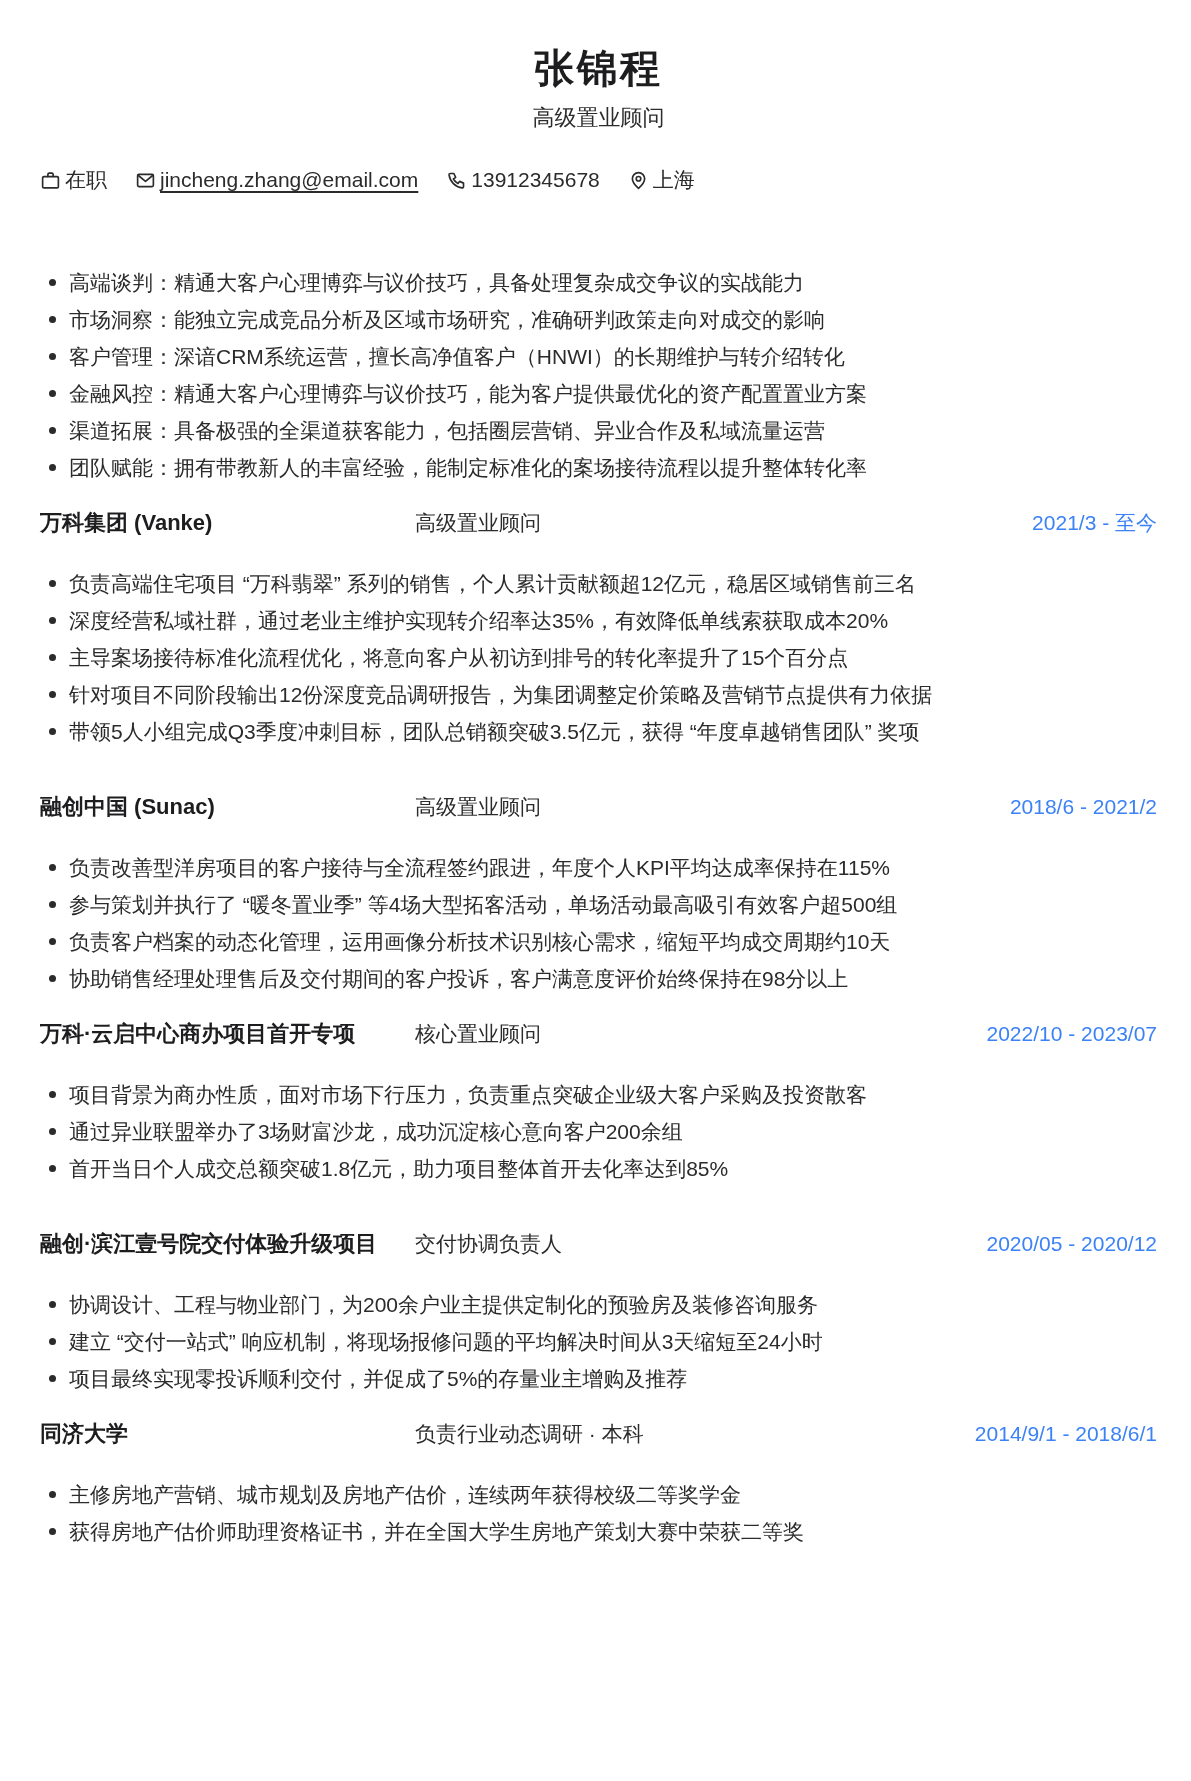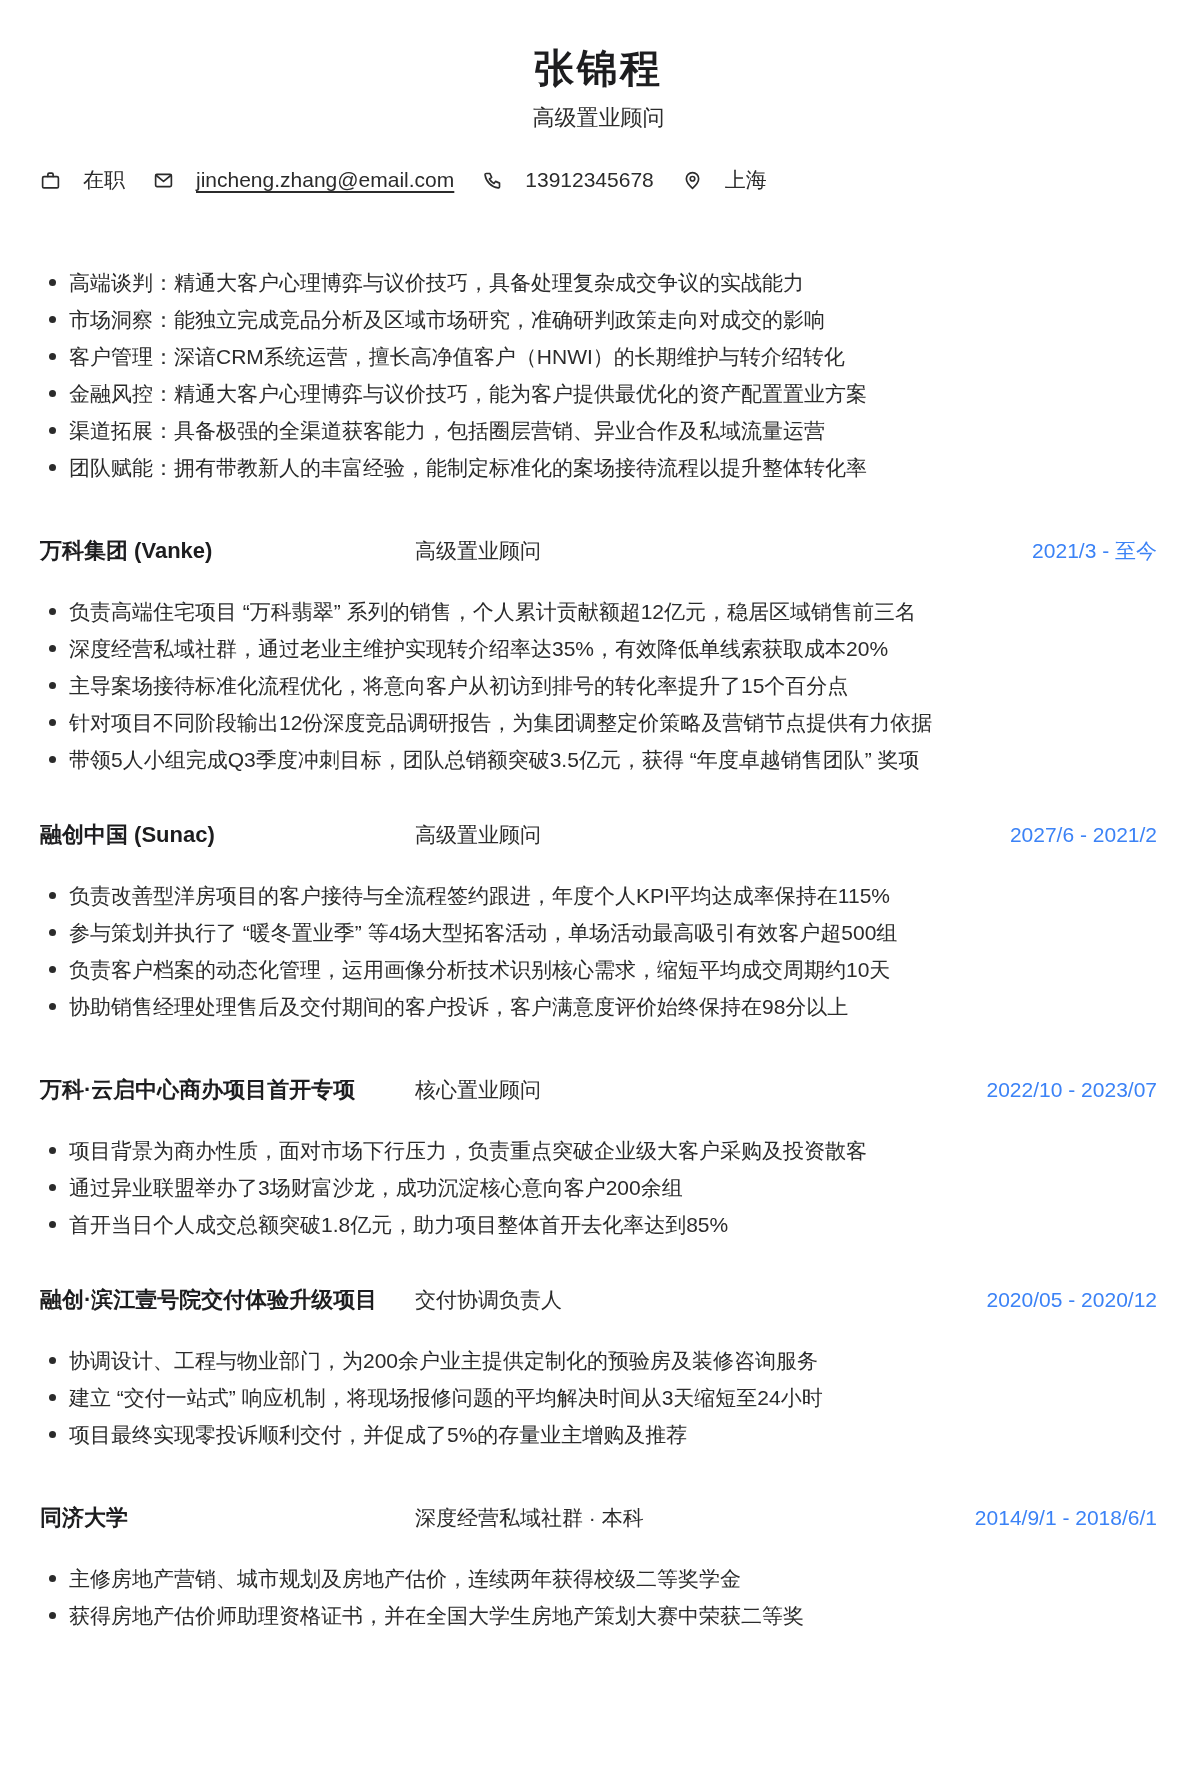--- a/index.html
+++ b/index.html
@@ -15,39 +15,39 @@
   
   .hdr-name {
     text-align:center; font-size:40px; font-weight:700; color:#1d1d1f;
     letter-spacing:3px; line-height:1.2;
   }
   .hdr-title { text-align:center; font-size:22px; color:#2b2b2b; margin-top:11px; }
   .contact-row {
     display:flex; align-items:center; gap:28px;
     margin-top:33px; font-size:21px; color:#2b2b2b;
   }
-  .contact-item { display:flex; align-items:center; gap:22px; }
+  .contact-item { display:flex; align-items:center; gap:4px; }
   .contact-item svg { display:block; }
   .contact-link { color:#2b2b2b; text-decoration:underline; text-underline-offset:4px; }
 
   
   ul.bullets { list-style:none; }
   ul.bullets li {
     position:relative; padding-left:29px;
     font-size:21px; line-height:37px; color:#2b2b2b;
   }
   ul.bullets li::before {
     content:""; position:absolute; left:9px; top:15px;
     width:7px; height:7px; border-radius:50%; background:#2b2b2b;
   }
 
   .skills { margin-top:70px; }
 
   
-  .section { margin-top:48px; }
+  .section { margin-top:20px; }
   .entry + .entry { margin-top:40px; }
   .entry-header { display:flex; align-items:center; }
   .entry-title {
     width:375px; flex:none; padding-right:36px;
     font-size:22px; font-weight:700; color:#1d1d1f; line-height:33px;
   }
   .entry-role { flex:1; font-size:21px; color:#2b2b2b; line-height:33px; }
   .entry-date { flex:none; font-size:21px; color:#3b82f6; white-space:nowrap; line-height:33px; }
   .entry .bullets { margin-top:26px; }
 </style>
@@ -125,21 +125,21 @@
         <li>主导案场接待标准化流程优化，将意向客户从初访到排号的转化率提升了15个百分点</li>
         <li>针对项目不同阶段输出12份深度竞品调研报告，为集团调整定价策略及营销节点提供有力依据</li>
         <li>带领5人小组完成Q3季度冲刺目标，团队总销额突破3.5亿元，获得 “年度卓越销售团队” 奖项</li>
       </ul>
     </div>
 
     <div class="entry">
       <div class="entry-header">
         <div class="entry-title">融创中国 (Sunac)</div>
         <div class="entry-role">高级置业顾问</div>
-        <div class="entry-date">2027/6 - 2021/2</div>
+        <div class="entry-date">2018/6 - 2021/2</div>
       </div>
       <ul class="bullets">
         <li>负责改善型洋房项目的客户接待与全流程签约跟进，年度个人KPI平均达成率保持在115%</li>
         <li>参与策划并执行了 “暖冬置业季” 等4场大型拓客活动，单场活动最高吸引有效客户超500组</li>
         <li>负责客户档案的动态化管理，运用画像分析技术识别核心需求，缩短平均成交周期约10天</li>
         <li>协助销售经理处理售后及交付期间的客户投诉，客户满意度评价始终保持在98分以上</li>
       </ul>
     </div>
   </div>
 
@@ -169,21 +169,21 @@
         <li>建立 “交付一站式” 响应机制，将现场报修问题的平均解决时间从3天缩短至24小时</li>
         <li>项目最终实现零投诉顺利交付，并促成了5%的存量业主增购及推荐</li>
       </ul>
     </div>
   </div>
 
   <div class="section">
     <div class="entry">
       <div class="entry-header">
         <div class="entry-title">同济大学</div>
-        <div class="entry-role">深度经营私域社群 · 本科</div>
+        <div class="entry-role">负责行业动态调研 · 本科</div>
         <div class="entry-date">2014/9/1 - 2018/6/1</div>
       </div>
       <ul class="bullets">
         <li>主修房地产营销、城市规划及房地产估价，连续两年获得校级二等奖学金</li>
         <li>获得房地产估价师助理资格证书，并在全国大学生房地产策划大赛中荣获二等奖</li>
       </ul>
     </div>
   </div>
 
 </div>

